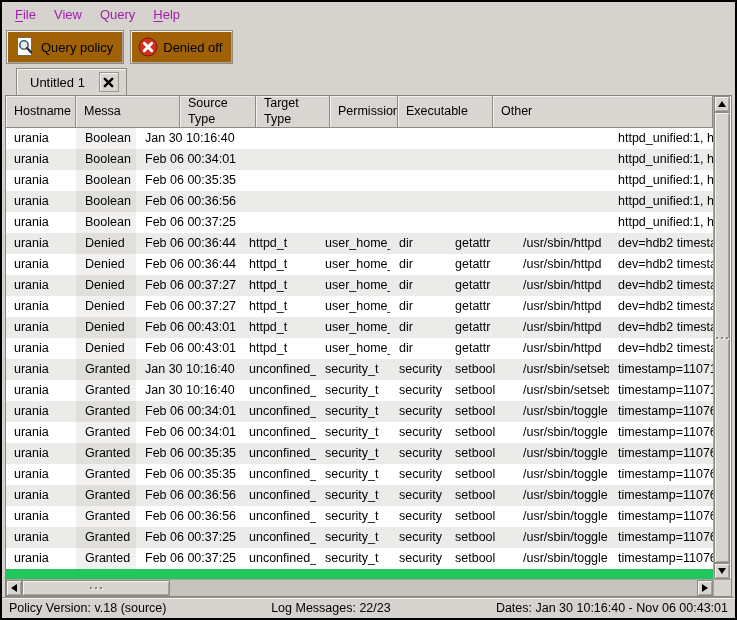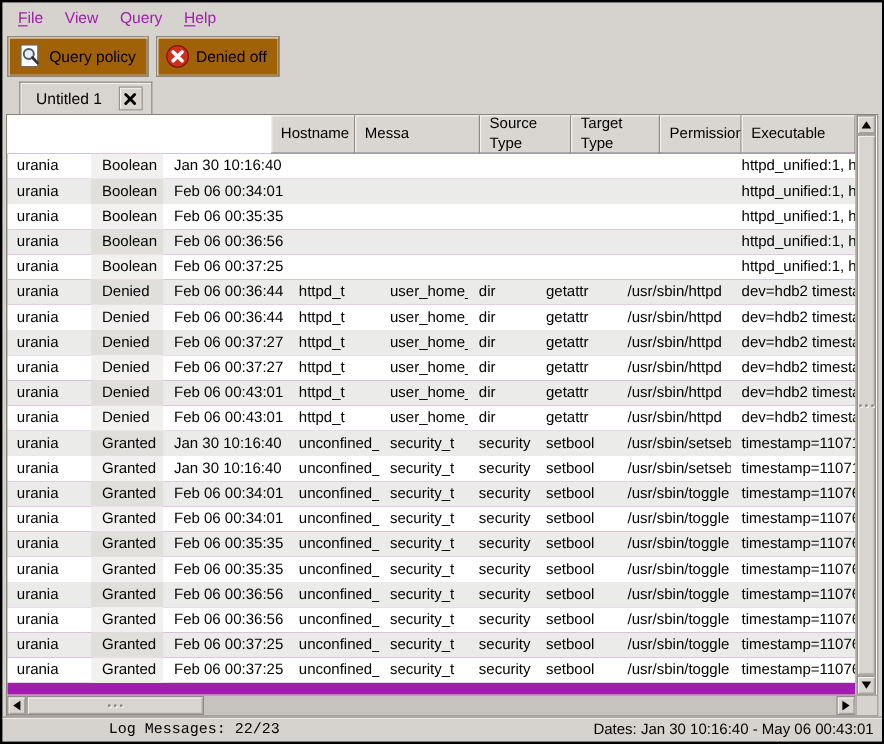--- a/index.html
+++ b/index.html
@@ -61,21 +61,21 @@
     border-bottom:1px solid #8f8b84;
     box-shadow: inset 1px 1px 0 #f3f2ef;
     display:flex; align-items:center; gap:8px;
     padding:0 4px 0 8px;
     font-size:12.5px; color:#000;
     overflow:hidden; cursor:default; flex:0 0 auto;
   }
   .th span { white-space:pre-line; line-height:1.25; }
   .sort-arrow { width:0; height:0; border-left:4px solid transparent; border-right:4px solid transparent; border-top:5px solid #000; flex:0 0 auto; }
 
-  .tbody { flex:1 1 auto; overflow:hidden; background:#a21caf; }
+  .tbody { flex:1 1 auto; overflow:hidden; background:#22c55e; }
   .tr { display:flex; height:21px; }
   .tr.odd  { background:#ffffff; }
   .tr.even { background:#ebebe9; }
   .td {
     font-size:12.5px; line-height:21px; color:#000;
     padding-left:9px; overflow:hidden; white-space:nowrap; flex:0 0 auto;
   }
   .td.c0 { padding-left:8px; }
   .tr.odd  .td.sorted { background:#f2f1ef; }
   .tr.even .td.sorted { background:#e1dfdc; }
@@ -120,21 +120,21 @@
 
   
   .statusbar {
     height:21px; flex:0 0 auto;
     border-top:1px solid #97938c;
     box-shadow: inset 0 1px 0 #f3f2ef;
     display:flex; align-items:center;
     font-size:12.5px; color:#000; padding:0 7px;
   }
   .status-left  { flex:1 1 0; text-align:left; white-space:nowrap; }
-  .status-center{ flex:1 1 0; text-align:center; white-space:nowrap;font-family:Liberation Mono, monospace; }
+  .status-center{ flex:1 1 0; text-align:center; white-space:nowrap; }
   .status-right { flex:1.35 1 0; text-align:right; white-space:nowrap; }
 </style>
 </head>
 <body>
 
 <div class="window">
 
   <div class="menubar">
       <span class="menu-item"><u>F</u>ile</span>
       <span class="menu-item">View</span>
@@ -190,20 +190,23 @@
             <div class="th c4">
               <span>Target
 Type</span>
             </div>
             <div class="th c6">
               <span>Permission</span>
             </div>
             <div class="th c7">
               <span>Executable</span>
             </div>
+            <div class="th c8">
+              <span>Other</span>
+            </div>
           </div>
         <div class="tbody">
             <div class="tr odd">
               <div class="td c0">urania</div>
               <div class="td c1 sorted">Boolean</div>
               <div class="td c2">Jan 30 10:16:40</div>
               <div class="td c3"></div>
               <div class="td c4"></div>
               <div class="td c5"></div>
               <div class="td c6"></div>
@@ -463,17 +466,18 @@
         <div class="htrack"></div>
         <div class="sb-btn" style="width:16px;height:100%;">
             <i class="arr-right"></i>
           </div>
       </div>
       <div class="corner"></div>
     </div>
   </div>
 
   <div class="statusbar">
+    <span class="status-left">Policy Version: v.18 (source)</span>
     <span class="status-center">Log Messages: 22/23</span>
-    <span class="status-right">Dates: Jan 30 10:16:40 - May 06 00:43:01</span>
+    <span class="status-right">Dates: Jan 30 10:16:40 - Nov 06 00:43:01</span>
   </div>
 
 </div>
 
 </body></html>

